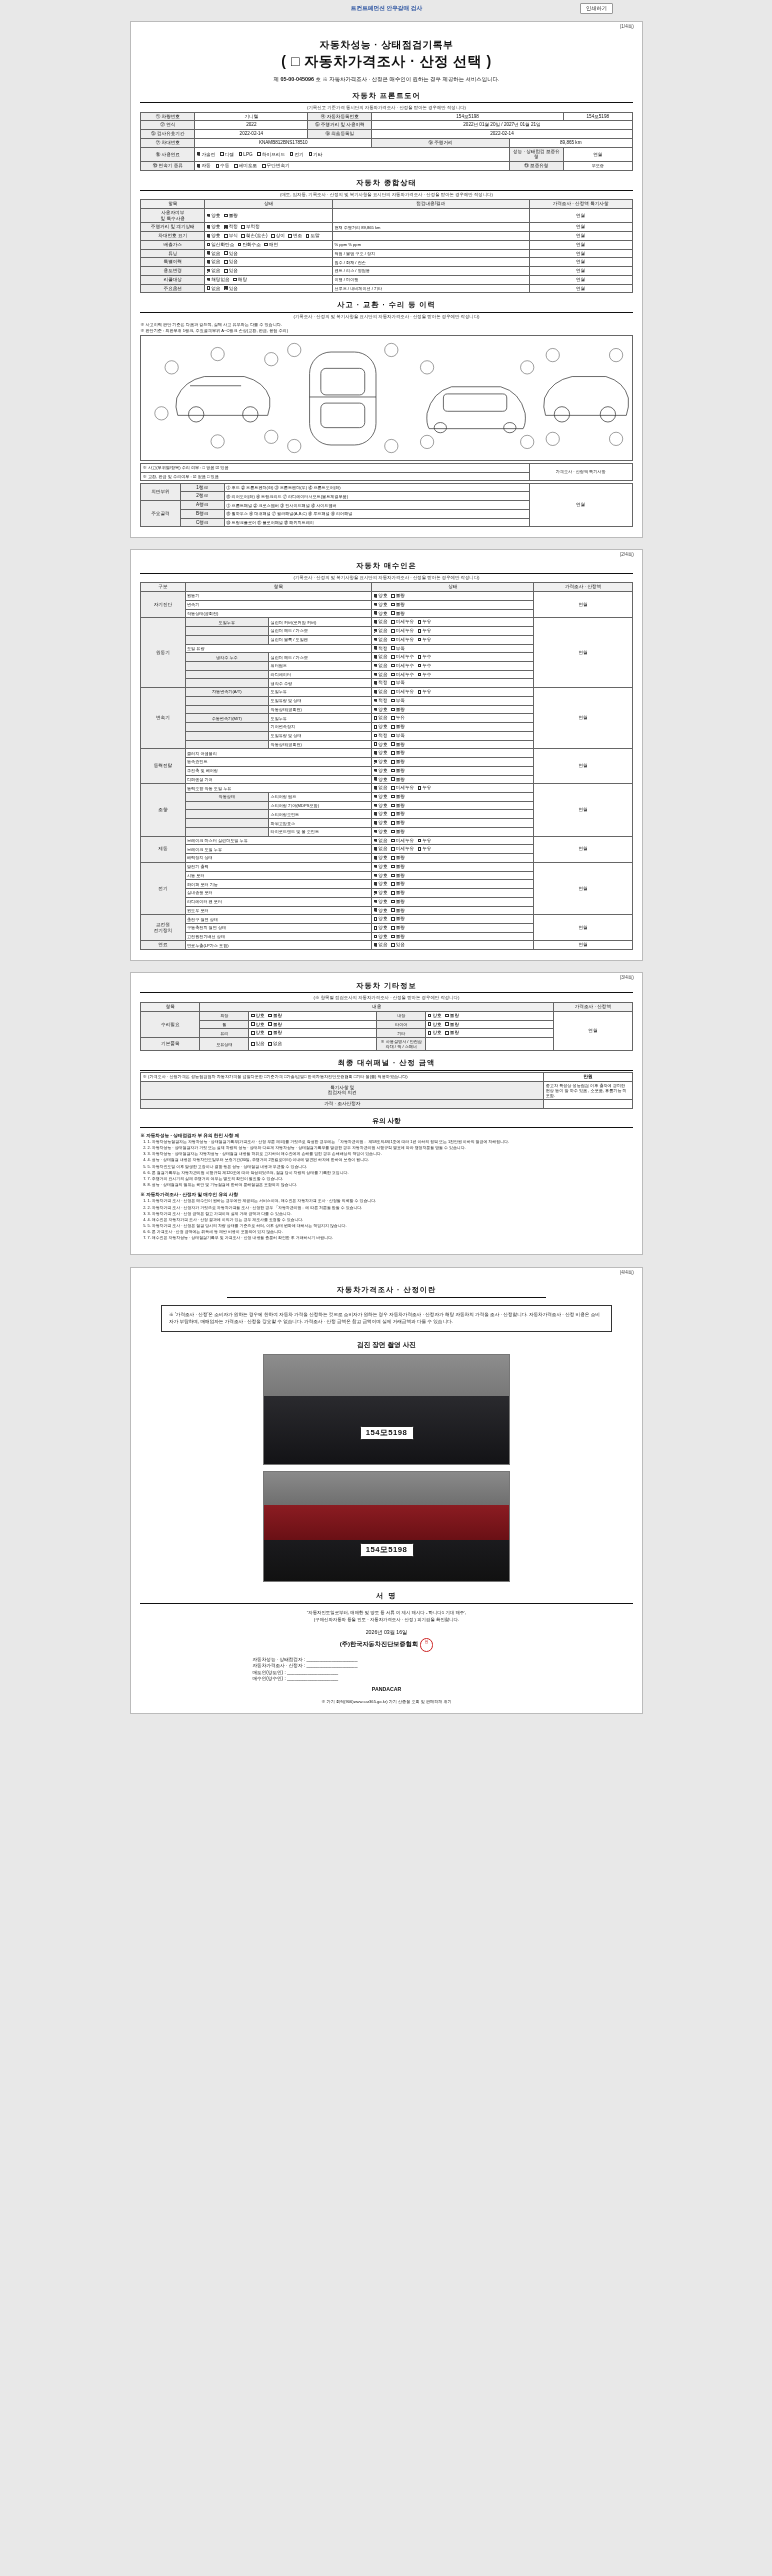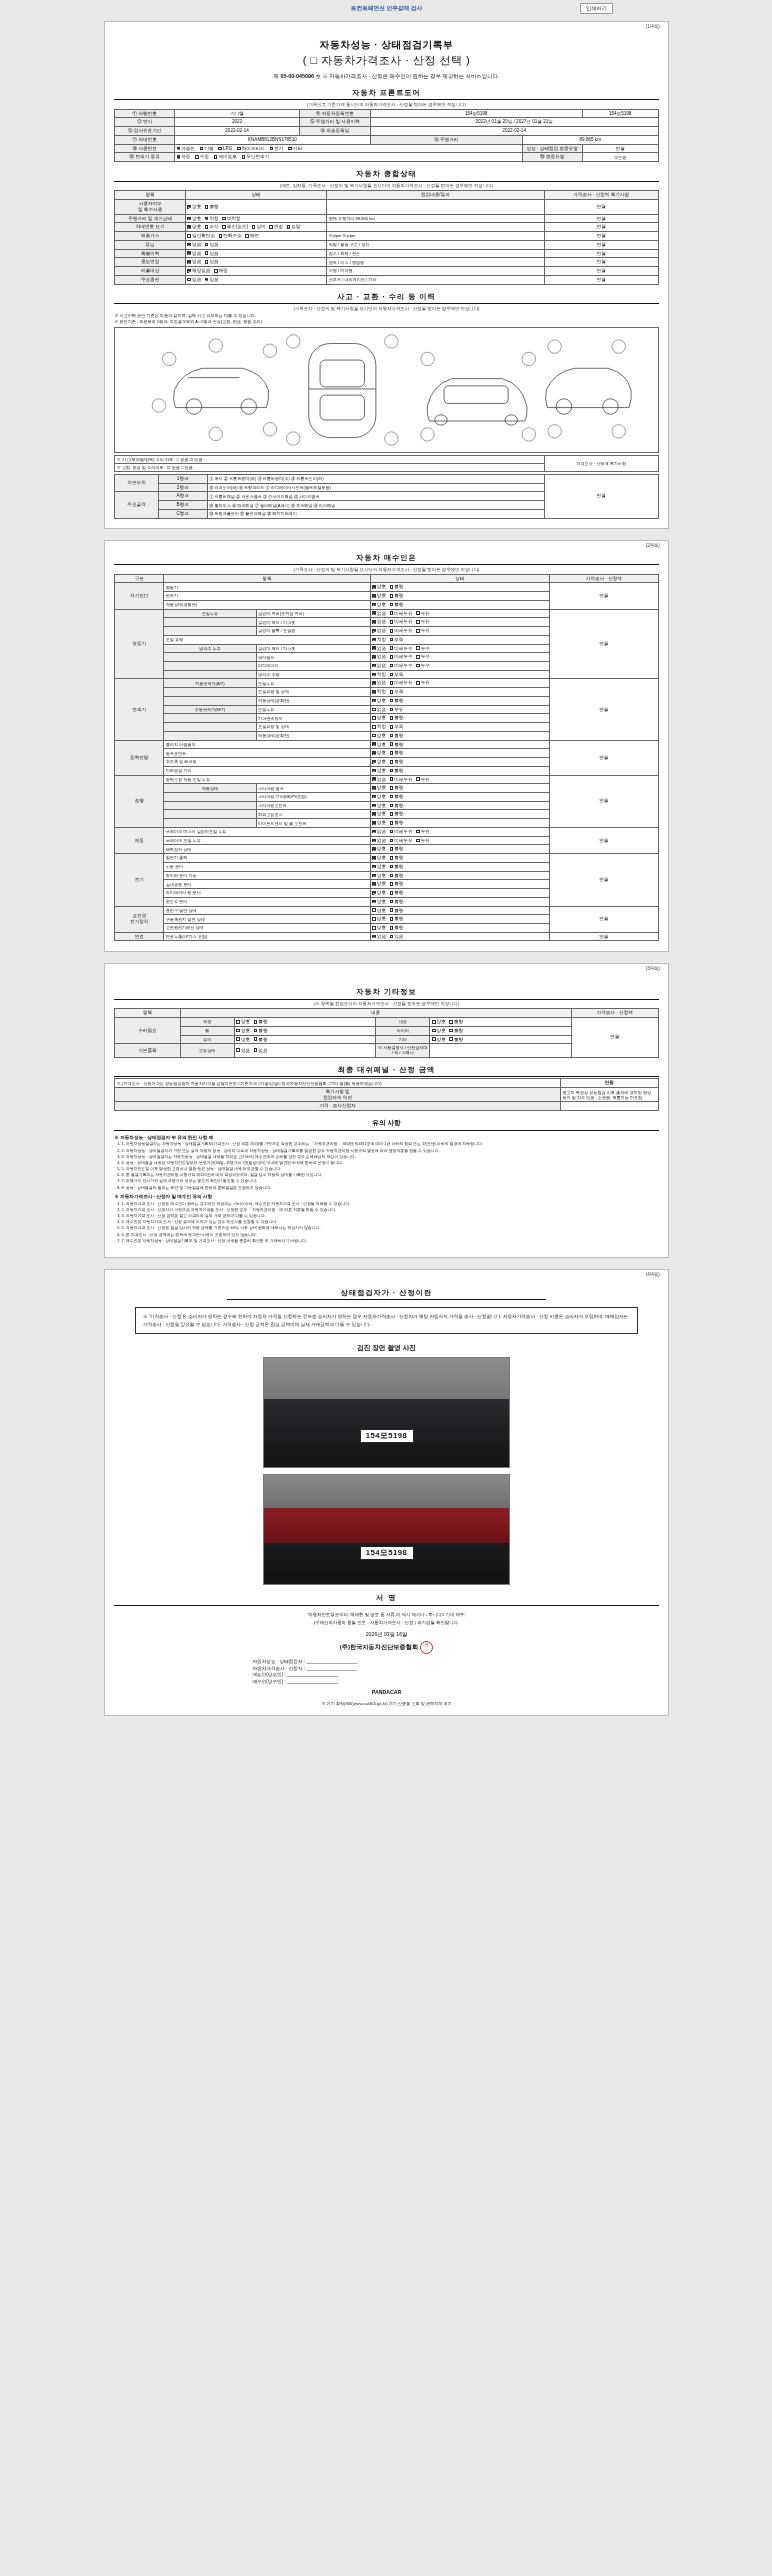--- a/index.html
+++ b/index.html
@@ -12,29 +12,29 @@
   .topbar { width:773px; height:20.6px; background:#e8e8e8; position:relative; }
   .topbar .tb-title {
     position:absolute; left:50%; transform:translateX(-50%); top:5.2px;
     font-size:5.7px; color:#2a52a0; font-weight:bold;
   }
   .topbar .tb-btn {
     position:absolute; right:160px; top:3.1px; border:0.5px solid #999; background:#fff;
     font-size:5.2px; padding:1px 5.2px; border-radius:1px;
   }
   .page {
-    width:565px; margin:0 auto 11.3px auto; background:#fff;
+    width:513px; margin:0 auto 11.3px auto; background:#fff;
     border:0.5px solid #bbb; padding:7.2px 9.3px 9.3px 9.3px; position:relative;
   }
   .pg-num { position:absolute; right:8.2px; top:2.1px; font-size:4.6px; color:#444; }
   .doc-title {
     text-align:center; font-size:9.8px; font-weight:bold; letter-spacing:0.5px;
     line-height:1.45; margin:9.3px 0 1px 0;
   }
-  .doc-sub { text-align:center; font-size:11px; font-weight:normal; margin-bottom:5.2px; letter-spacing:0.5px;}
+  .doc-sub { text-align:center; font-size:14px; font-weight:bold; margin-bottom:5.2px; letter-spacing:0.5px;}
   .doc-line { text-align:center; font-size:5.4px; margin:3.1px 0 6.2px 0; }
   .doc-line b { font-weight:bold; }
   .sect-head {
     text-align:center; font-size:7.2px; font-weight:bold; letter-spacing:1px;
     border-bottom:1px solid #111; padding-bottom:1.5px; margin:7.2px 0 1px 0;
   }
   .sect-note { text-align:center; font-size:4.4px; color:#333; margin:1.5px 0 2.1px 0; }
   table { border-collapse:collapse; width:100%; table-layout:fixed; }
   td, th {
     border:0.5px solid #666; padding:1px 1.5px; font-size:4.6px; vertical-align:middle;
@@ -580,21 +580,21 @@
           <td class="lft sm" colspan="2">연료누출(LP가스 포함)</td>
           <td class="lft"><span class="opt"><span class="cb on"></span>없음</span><span class="opt"><span class="cb"></span>있음</span></td>
           <td class="ctr" rowspan="1">연월</td>
         </tr>
       </tbody>
   </table>
 </div>
 
 <div class="page">
   <div class="pg-num">(3/4쪽)</div>
-  <div class="sect-head" style="margin-top:16px">자동차 기타정보</div>
+  <div class="sect-head" style="margin-top:1px">자동차 기타정보</div>
   <div class="sect-note">(※ 항목별 점검조사의 자동차가격조사 · 산정을 받아논 경우에만 작성니다)</div>
 
   <table>
     <colgroup>
         <col style="width:12%">
         <col style="width:10%">
         <col style="width:26%">
         <col style="width:10%">
         <col style="width:26%">
         <col style="width:16%">
@@ -677,21 +677,21 @@
         <li>4. 매수인은 자동차가격 조사 · 산정 결과에 이의가 있는 경우 재조사를 요청할 수 있습니다.</li>
         <li>5. 자동차가격 조사 · 산정은 점검 당시의 차량 상태를 기준으로 하며, 이후 상태 변화에 대해서는 책임지지 않습니다.</li>
         <li>6. 본 가격조사 · 산정 금액에는 취득세 등 제반 비용이 포함되어 있지 않습니다.</li>
         <li>7. 매수인은 자동차성능 · 상태점검기록부 및 가격조사 · 산정 내용을 충분히 확인한 후 거래하시기 바랍니다.</li>
       </ol>
   </div>
 </div>
 
 <div class="page">
   <div class="pg-num">(4/4쪽)</div>
-  <div class="sect-head" style="margin-top:10.3px; width:319px; margin-left:auto; margin-right:auto;">상태점검자가 · 산정이란</div>
+  <div class="sect-head" style="margin-top:10.3px; width:319px; margin-left:auto; margin-right:auto;">자동차가격조사 · 산정이란</div>
   <div class="boxed">
     <div>※ '가격조사 · 산정'은 소비자가 원하는 경우에 한하여 자동차 가격을 산정하는 것으로 소비자가 원하는 경우 자동차가격조사 · 산정자가 해당 자동차의 가격을 조사 · 산정합니다. 자동차가격조사 · 산정 비용은 소비자가 부담하며, 매매업자는 가격조사 · 산정을 강요할 수 없습니다. 가격조사 · 산정 금액은 참고 금액이며 실제 거래금액과 다를 수 있습니다.</div>
   </div>
 
   <div class="photo-title">검진 장면 촬영 사진</div>
 
   <div class="photo front">
     <div class="plate">154모5198</div>
   </div>
   <div class="photo rear">

